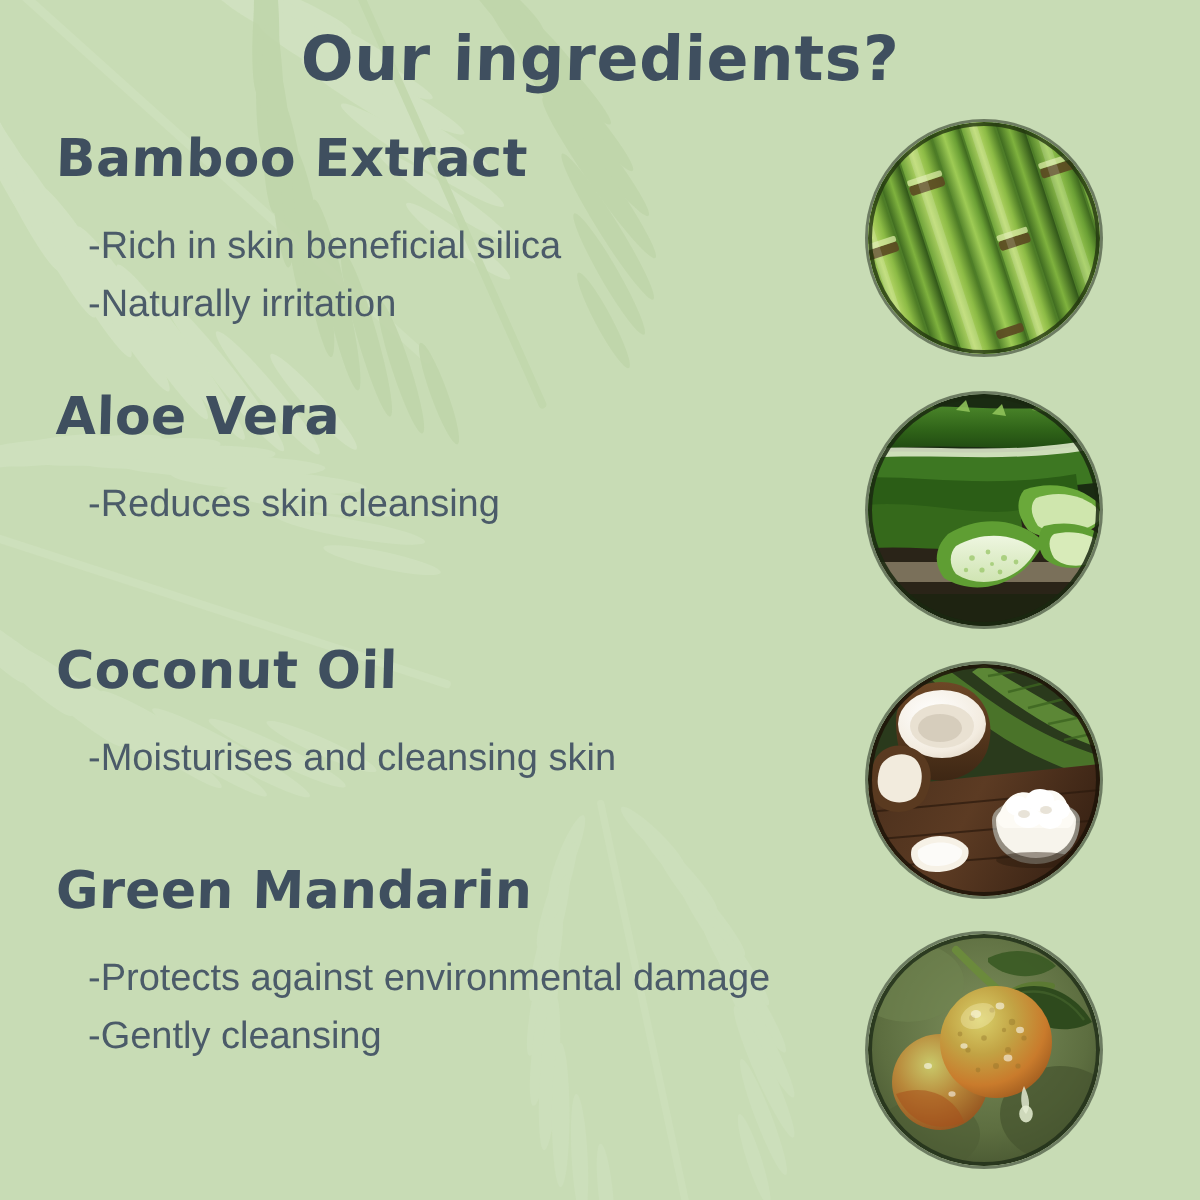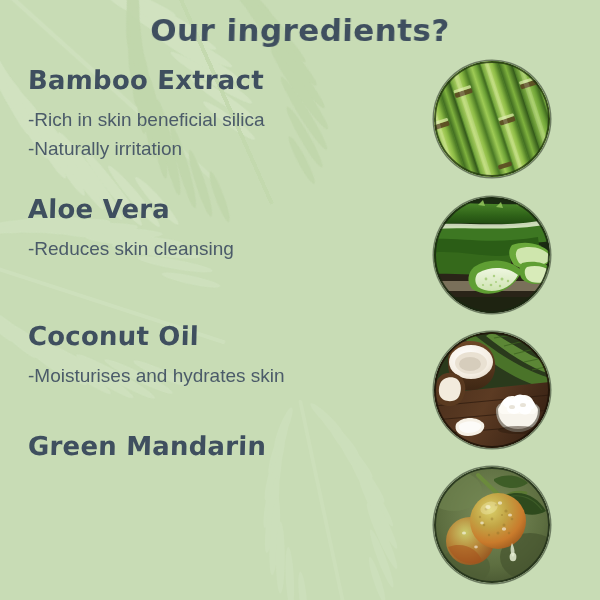--- a/index.html
+++ b/index.html
@@ -70,21 +70,21 @@
     font-family: "DejaVu Sans", sans-serif;
     letter-spacing: 0.2px;
     line-height: 1.1;
     margin: 0 0 12px 0;
     transform: skewX(-1.5deg);
     transform-origin: left center;
   }
 
   .benefit-list {
     list-style: none;
-    margin: 0;
+    margin: 16px;
     padding: 0;
   }
 
   .benefit-item {
     font-size: 19px;
     color: #4b5b69;
     line-height: 1.35;
     margin: 0 0 4px 0;
     padding-left: 13px;
     text-indent: -13px;
@@ -268,26 +268,30 @@
     <div class="ingredient-block b1">
       <div class="ingredient-name">Aloe Vera</div>
       <ul class="benefit-list">
         <li class="benefit-item">-Reduces skin cleansing</li>
       </ul>
     </div>
 
     <div class="ingredient-block b2">
       <div class="ingredient-name">Coconut Oil</div>
       <ul class="benefit-list">
-        <li class="benefit-item">-Moisturises and hydrates skin</li>
+        <li class="benefit-item">-Moisturises and cleansing skin</li>
       </ul>
     </div>
 
     <div class="ingredient-block b3">
       <div class="ingredient-name">Green Mandarin</div>
+      <ul class="benefit-list">
+        <li class="benefit-item">-Protects against environmental damage</li>
+        <li class="benefit-item">-Gently cleansing</li>
+      </ul>
     </div>
   </div>
 
   <div class="photo-circle p0">
     <svg viewBox="0 0 116 116" xmlns="http://www.w3.org/2000/svg">
       <defs>
         <clipPath id="c0">
             <circle cx="58" cy="58" r="58"></circle>
           </clipPath>
         <linearGradient id="caneA" x1="0" y1="0" x2="1" y2="0">

